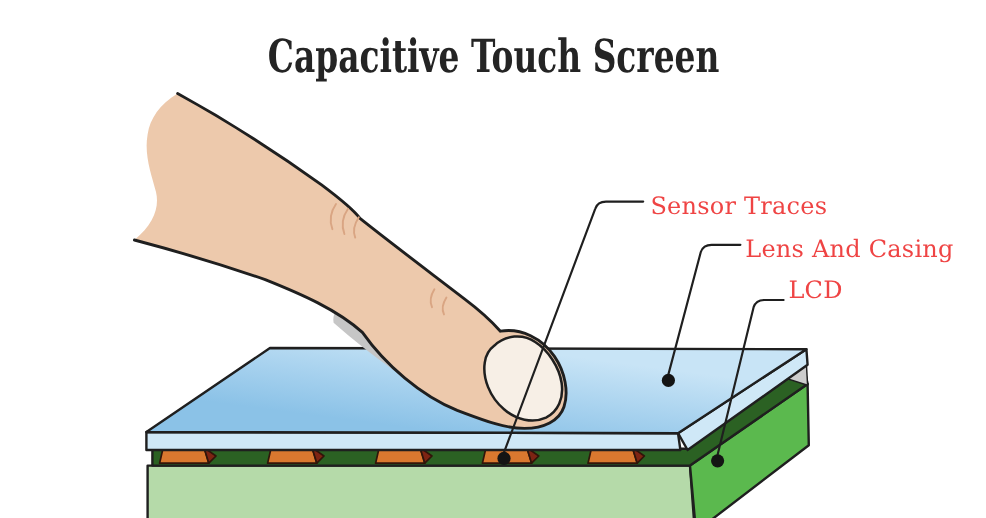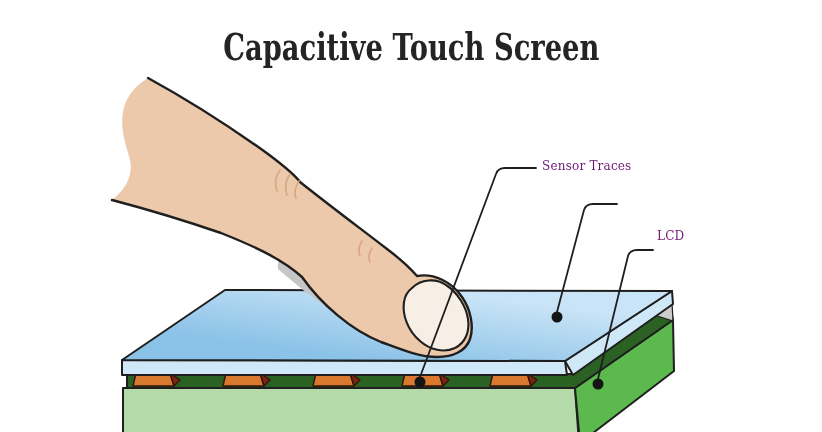--- a/index.html
+++ b/index.html
@@ -7,21 +7,21 @@
     position:relative; width:822px; height:432px; background:#ffffff;
     overflow:hidden; font-family:"DejaVu Serif", serif;margin-top:17px;
   }
   .title-wrap { position:absolute; top:7px; left:0; width:822px; text-align:center; }
   .title {
     display:inline-block; font-size:38px; font-weight:600; color:#242424;
     transform:scaleX(0.72); transform-origin:center; white-space:nowrap;
     letter-spacing:0px;
   }
   .callout-label {
-    position:absolute; font-size:12px; color:#701a75; white-space:nowrap;
+    position:absolute; font-size:20px; color:#ef4444; white-space:nowrap;
     letter-spacing:0.2px;
   }
   #label-sensor-traces { left:542px; top:142px; }
   #label-lens-casing   { left:621px; top:178px; }
   #label-lcd           { left:657px; top:212px; }
   svg.diagram { position:absolute; left:0; top:0; }
   .layer-outline { stroke:#1f1f1f; stroke-width:2; stroke-linejoin:round; }
   .trace-outline { stroke:#30150a; stroke-width:1.4; stroke-linejoin:round; }
   .wedge { stroke:#1f1f1f; stroke-width:1.2; stroke-linejoin:round; }
   .finger-fill { stroke:none; }
@@ -136,14 +136,15 @@
     <path class="leader" d="M536,151 L505,151 Q498,151 496,157 L420,360"></path>
     <path class="leader" d="M617,187 L593,187 Q586,187 584,193 L557,295"></path>
     <path class="leader" d="M653,233 L637,233 Q630,233 628,239 L598,362"></path>
 
     <circle class="dot" cx="420" cy="365" r="5.5"></circle>
     <circle class="dot" cx="557" cy="300" r="5.5"></circle>
     <circle class="dot" cx="598" cy="367" r="5.5"></circle>
   </svg>
 
   <div class="callout-label" id="label-sensor-traces">Sensor Traces</div>
+  <div class="callout-label" id="label-lens-casing">Lens And Casing</div>
   <div class="callout-label" id="label-lcd">LCD</div>
 </div>
 
 </body></html>

